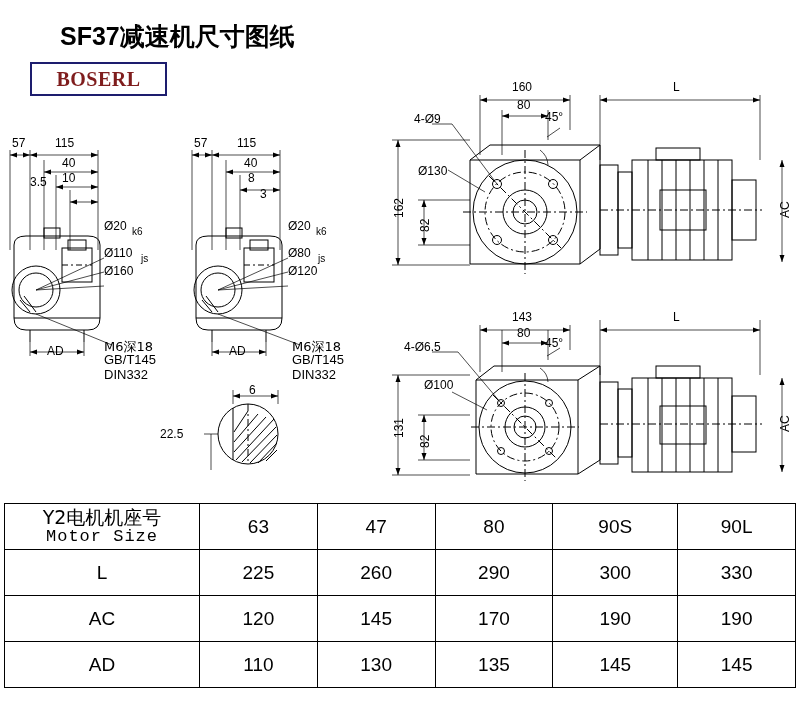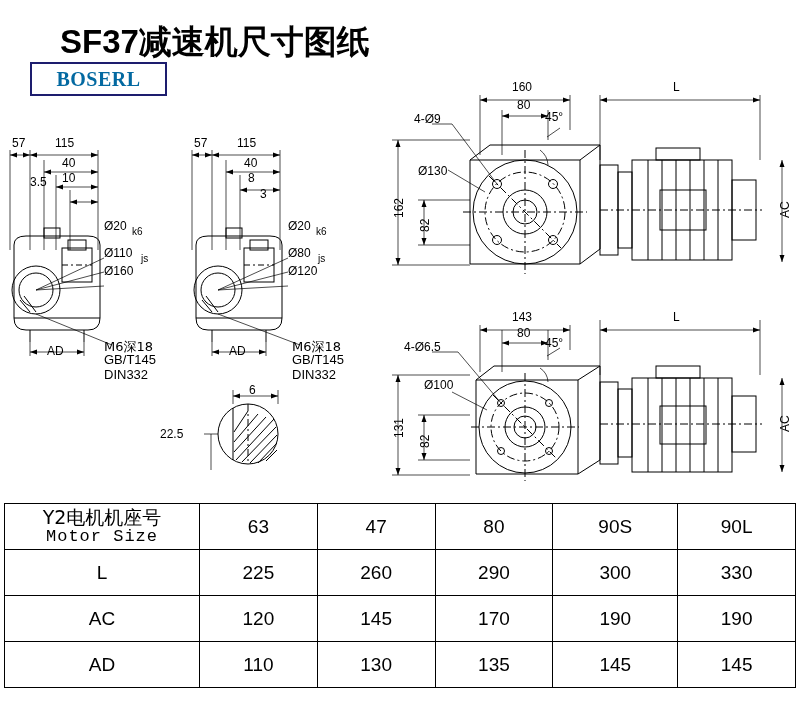--- a/index.html
+++ b/index.html
@@ -1,20 +1,20 @@
 <!DOCTYPE html>
 <html><head>
 <meta charset="utf-8">
 <style>
   html,body{margin:0;padding:0;background:#ffffff;}
   body{width:800px;height:705px;position:relative;font-family:"Liberation Sans",sans-serif;color:#000;overflow:hidden;}
   .abs{position:absolute;}
-  #title{left:60px;top:20px;font-size:33px;font-weight:bold;letter-spacing:0px;font-family:"Liberation Sans",sans-serif;}
+  #title{left:60px;top:20px;font-size:25px;font-weight:bold;letter-spacing:0px;font-family:"Liberation Sans",sans-serif;}
   #logo-box{left:30px;top:62px;width:133px;height:30px;border:2px solid #1d1d6e;display:flex;align-items:center;justify-content:center;}
-  #logo-text{font-size:20px;font-weight:bold;color:#0369a1;letter-spacing:0.5px;font-family:"Liberation Serif",serif;}
+  #logo-text{font-size:20px;font-weight:bold;color:#7f1d1d;letter-spacing:0.5px;font-family:"Liberation Serif",serif;}
   .dim{font-size:12px;font-family:"Liberation Sans",sans-serif;}
   .dim-sm{font-size:13px;}
   .dim-xs{font-size:10px;}
   .vert{transform:rotate(-90deg);transform-origin:left top;white-space:nowrap;}
   
   #spec-table{position:absolute;left:4px;top:503px;width:792px;border-collapse:collapse;}
   #spec-table td{border:1px solid #000;text-align:center;font-size:19px;height:43px;font-family:"Liberation Sans",sans-serif;}
   #spec-table td.label{width:192px;}
   .cjk{font-family:"DejaVu Sans","Liberation Sans",sans-serif;}
   .mono{font-family:Liberation Mono, monospace;letter-spacing:1px;}

